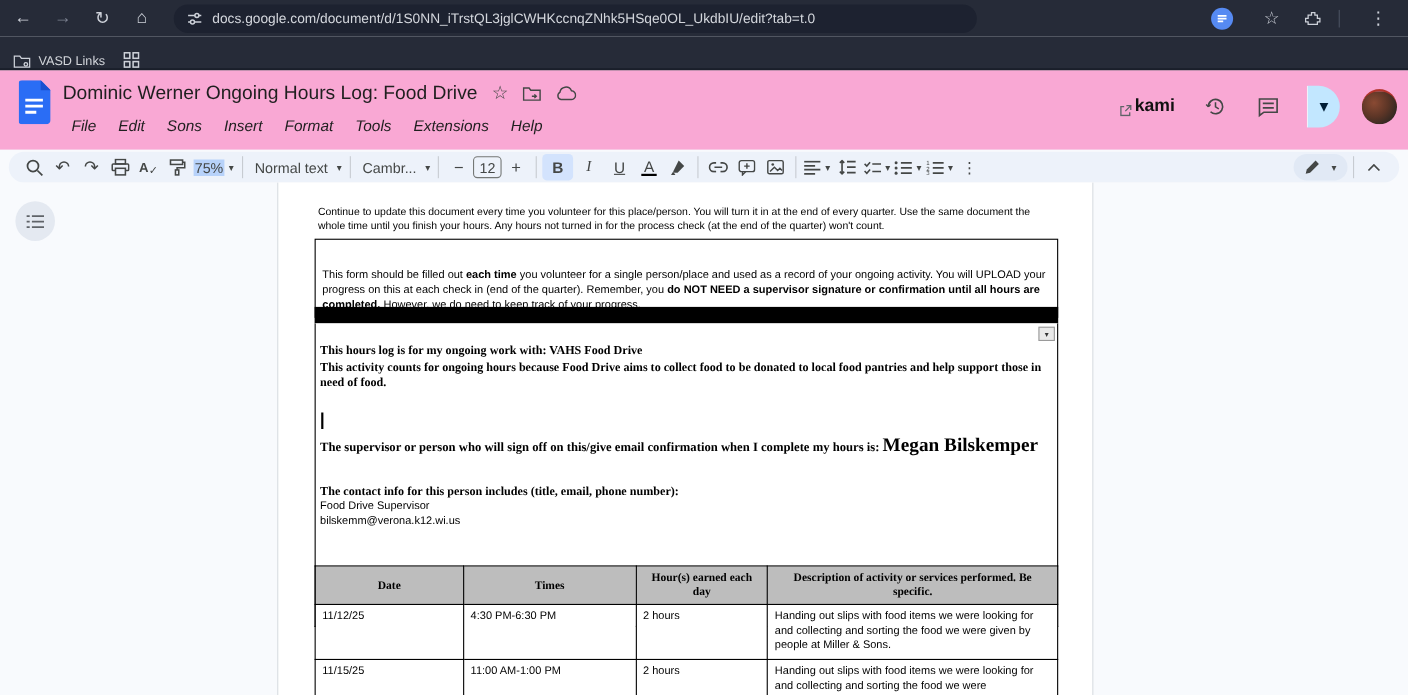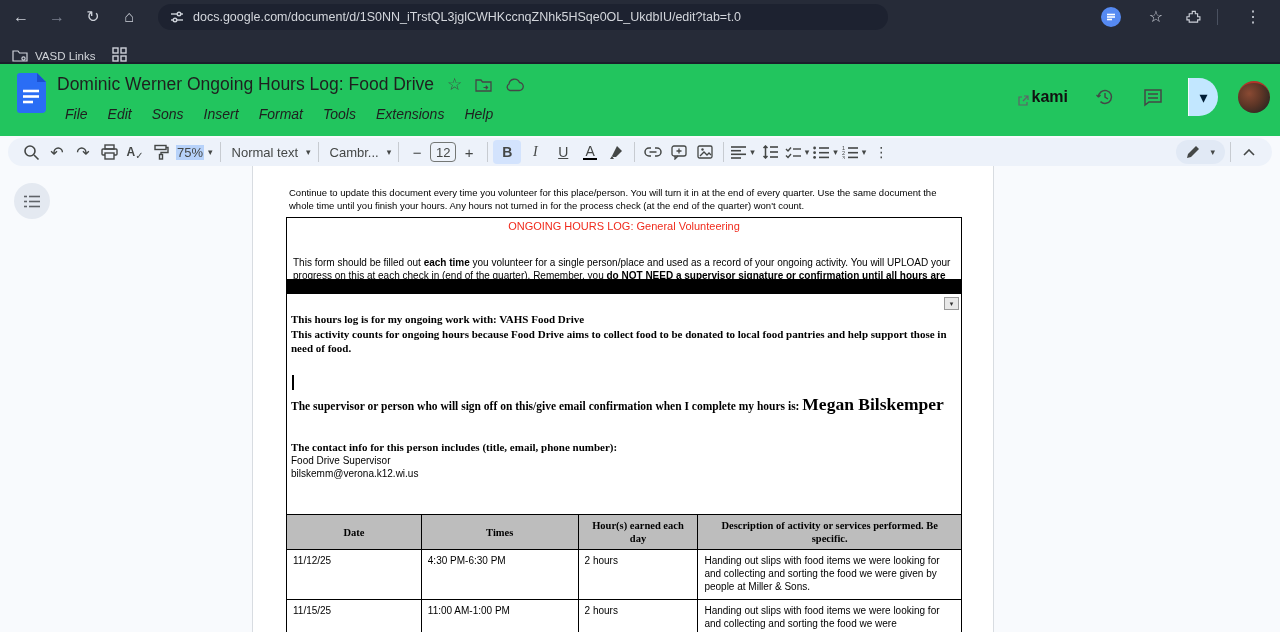--- a/index.html
+++ b/index.html
@@ -20,21 +20,21 @@
   .bluecircle { width:20px; height:20px; border-radius:50%; background:#568af2; display:flex;
     align-items:center; justify-content:center; }
   .vsep-dark { width:1px; height:16px; background:#4a5160; }
   #bookbar { position:absolute; left:0; top:33px; width:1280px; height:31px; background:#262b38;
     display:flex; align-items:flex-end; border-bottom:2px solid #1a1f2a; }
   #bookbar .bk { display:flex; align-items:center; gap:7px; margin-left:12px; color:#d2d5da;
     font-size:11.5px; }
   .gridicon { margin-left:16px; display:flex; }
 
   
-  #docshead { position:absolute; left:0; top:64px; width:1280px; height:72px; background:#22c55e; }
+  #docshead { position:absolute; left:0; top:64px; width:1280px; height:72px; background:#f9a8d4; }
   #doclogo { position:absolute; left:17px; top:9px; }
   #titlerow { position:absolute; left:57px; top:10px; display:flex; align-items:center; gap:13px; }
   #doctitle { font-size:17.5px; color:#1f1f1f; white-space:nowrap; }
   .hdico { color:#444746; display:flex; align-items:center; font-size:15px; }
   #menurow { position:absolute; left:57px; top:40px; display:flex; gap:4px; }
   .menuitem { font-size:14px; color:#1f1f1f; padding:2px 8px; border-radius:6px;font-style:italic; }
   #headright { position:absolute; right:10px; top:14px; display:flex; align-items:center; gap:10px; }
   #kami { display:flex; align-items:flex-end; gap:3px; font-weight:bold; font-size:16px; color:#111;
     margin-right:8px; }
   .hbtn { width:38px; height:34px; display:flex; align-items:center; justify-content:center; color:#444746; }
@@ -390,21 +390,20 @@
         <line x1="5" y1="6.5" x2="16" y2="6.5"></line>
       <line x1="0" y1="11.5" x2="3" y2="11.5"></line>
         <line x1="5" y1="11.5" x2="16" y2="11.5"></line>
       </svg>
   </div>
 
   <div id="page">
     <div id="intro">Continue to update this document every time you volunteer for this place/person. You will turn it in at the end of every quarter. Use the same document the whole time until you finish your hours. Any hours not turned in for the process check (at the end of the quarter) won't count.</div>
 
     <div id="redbox">
-      <div class="rtitle">ONGOING HOURS LOG: General Volunteering</div>
       <div class="rbody"><span>This form should be filled out </span><b>each time</b><span> you volunteer for a single person/place and used as a record of your ongoing activity. You will UPLOAD your progress on this at each check in (end of the quarter). Remember, you </span><b>do NOT NEED a supervisor signature or confirmation until all hours are completed.</b><span> However, we do need to keep track of your progress.</span></div>
     </div>
 
     <div id="blackbar"></div>
 
     <div id="bigcell">
       <div id="cellmenu">▾</div>
       <div id="worktext" class="serifbold">
         <div>This hours log is for my ongoing work with: VAHS Food Drive</div>
         <div>This activity counts for ongoing hours because Food Drive aims to collect food to be donated to local food pantries and help support those in need of food.</div>

